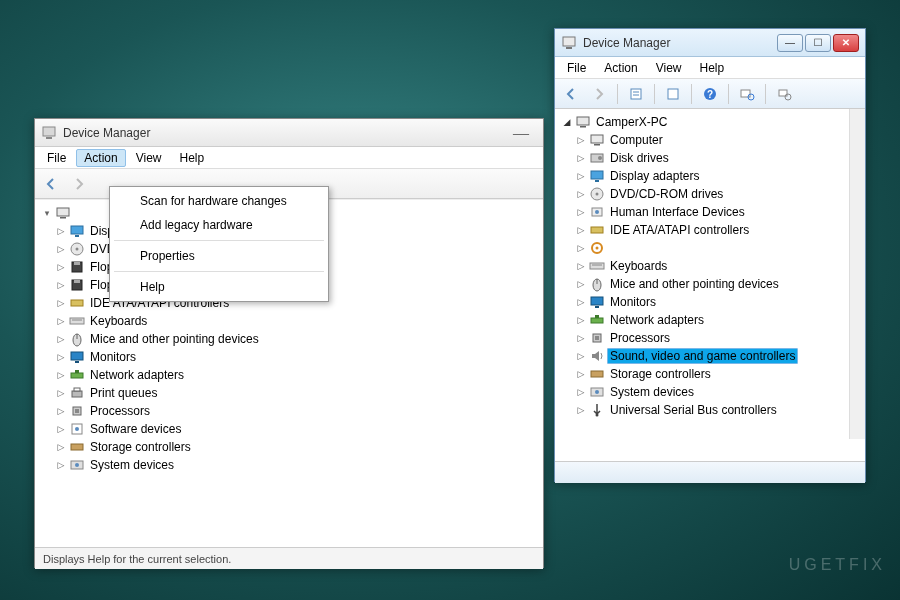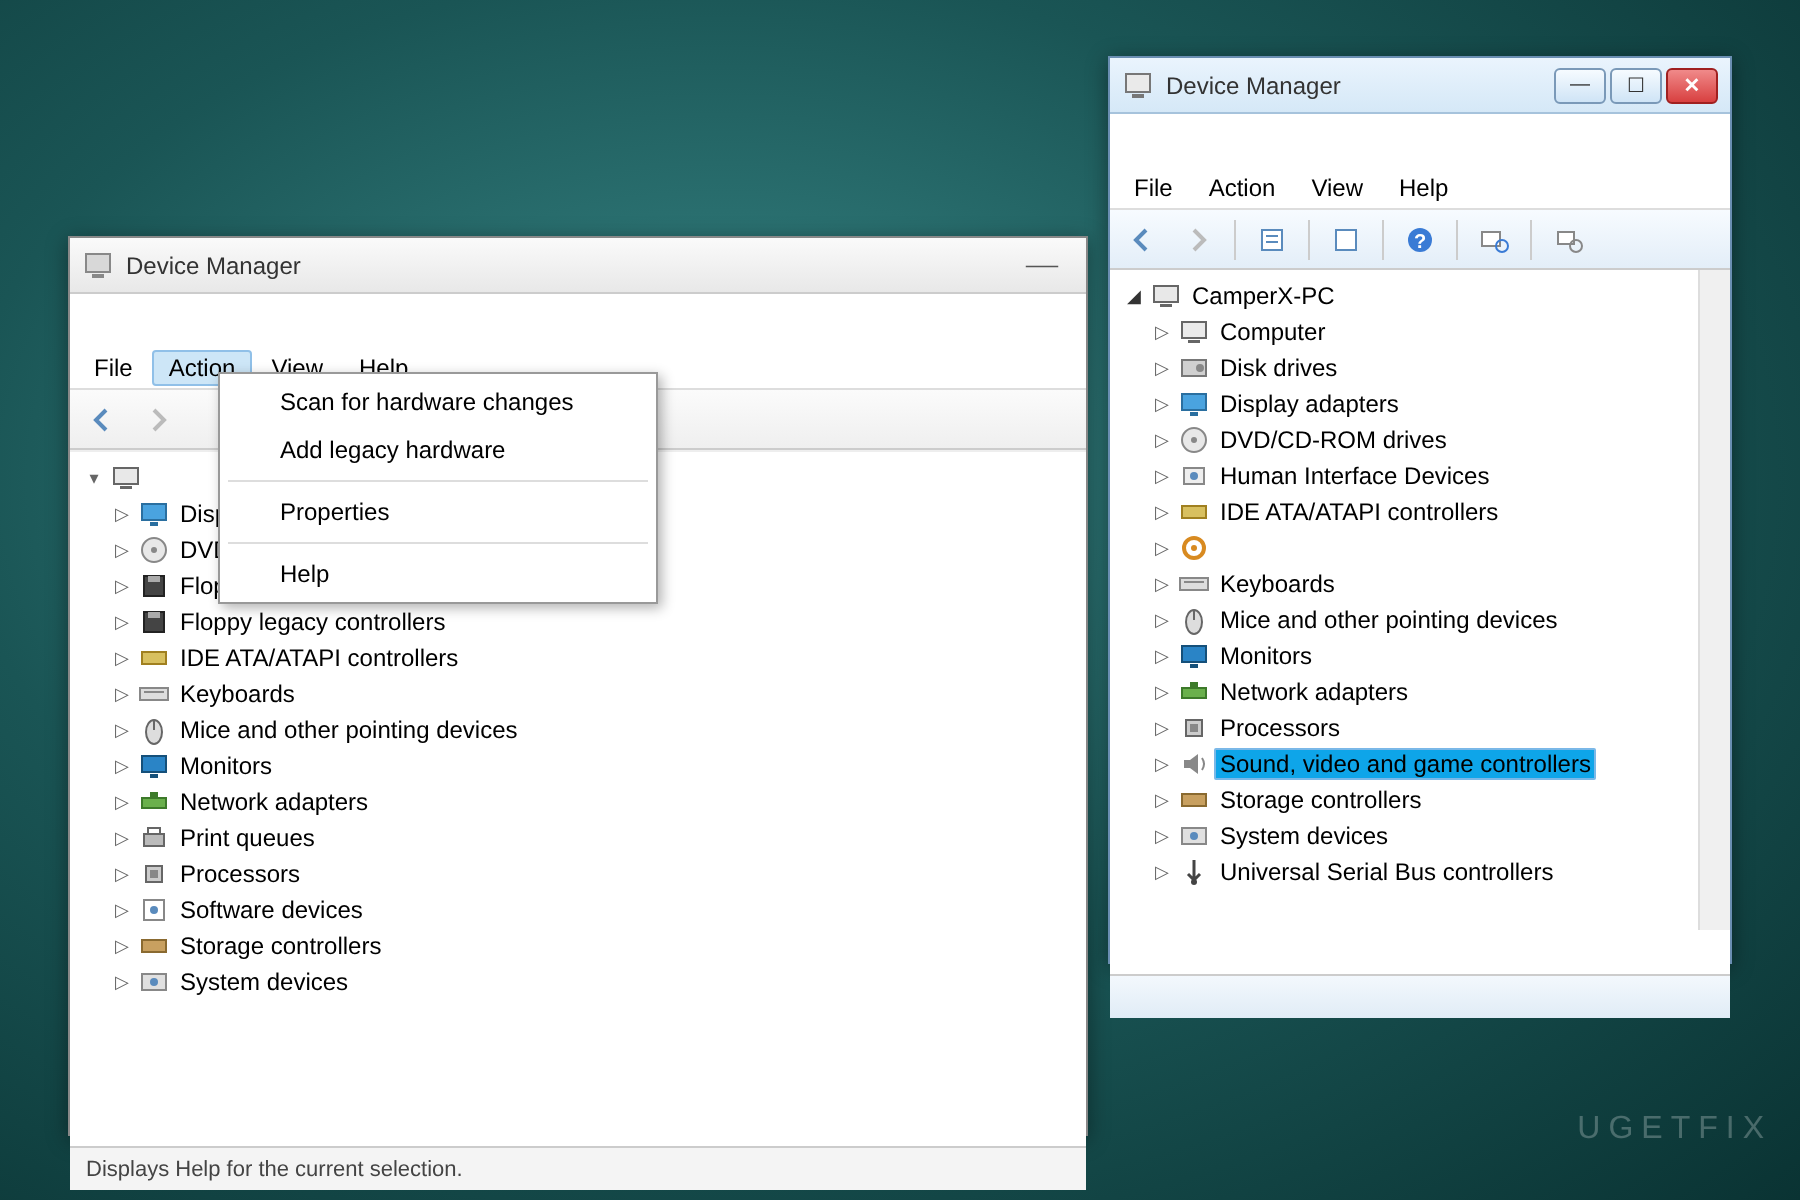--- a/index.html
+++ b/index.html
@@ -49,21 +49,20 @@
   }
   .wc-flat { margin-left:auto; font-family: "Segoe UI"; font-size:16px; color:#555; padding:0 8px; }
   .menubar {
     height: 22px;
     display:flex;
     align-items:center;
     padding: 0 4px;
     gap: 2px;
     background:#fff;
     border-bottom:1px solid #ddd;
-    margin-top:26px;
   }
   .menubar .mi { padding:2px 8px; border-radius:2px; }
   .menubar .mi.active { background:#cde6f7; border:1px solid #90c0e8; padding:1px 7px; }
   .toolbar {
     height: 30px;
     display:flex;
     align-items:center;
     padding:0 4px;
     gap:4px;
     background:linear-gradient(#fbfbfb,#efefef);

